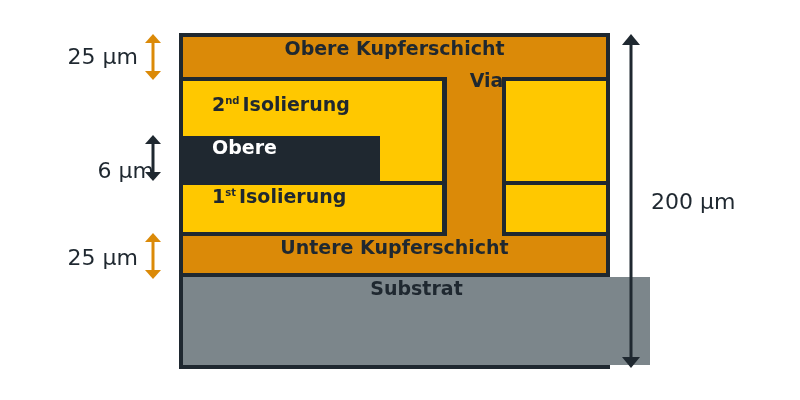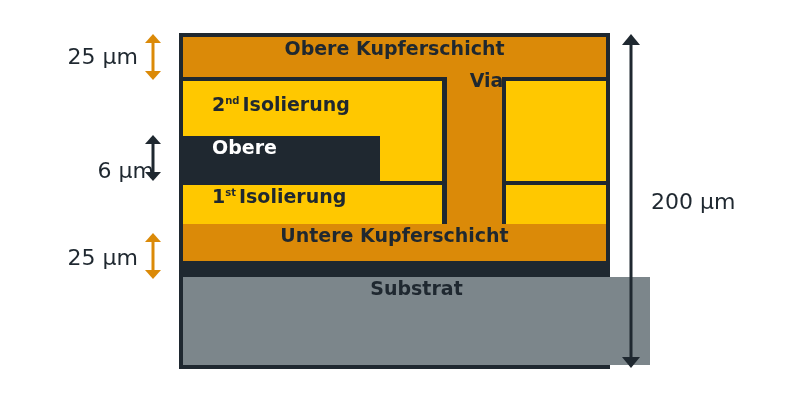--- a/index.html
+++ b/index.html
@@ -43,21 +43,21 @@
 </div>
 
 <div class="abs cell center copper" style="left:447px; top:69px; width:55px; height:177px;padding-left:24px;">
   <span>Via</span>
 </div>
 
 <div class="abs insul" style="left:506px; top:81px; width:100px; height:100px;"></div>
 
 <div class="abs insul" style="left:506px; top:185px; width:100px; height:47px;"></div>
 
-<div class="abs cell center copper" style="left:183px; top:224px; width:423px; height:37px;">
+<div class="abs cell center copper" style="left:183px; top:236px; width:423px; height:37px;">
   <span>Untere Kupferschicht</span>
 </div>
 
 <div class="abs cell center sub" style="left:183px; top:277px; width:467px; height:88px;">
   <span>Substrat</span>
 </div>
 
 <div class="abs lbl" style="left:40px; top:44px; width:98px;">25 µm</div>
 <div class="abs lbl" style="left:56px; top:146px; width:98px;margin-top:12px;">6 µm</div>
 <div class="abs lbl" style="left:40px; top:245px; width:98px;">25 µm</div>

